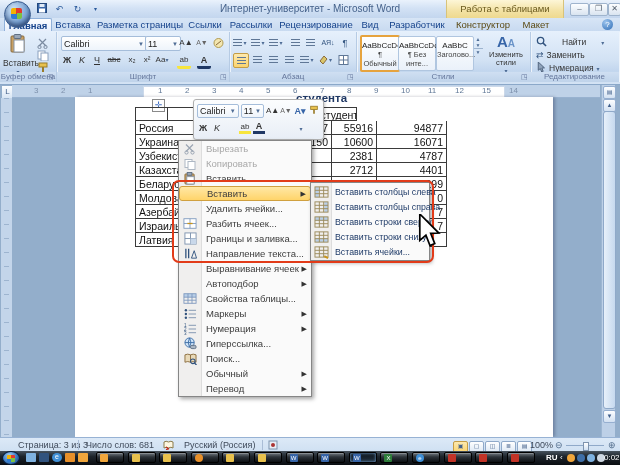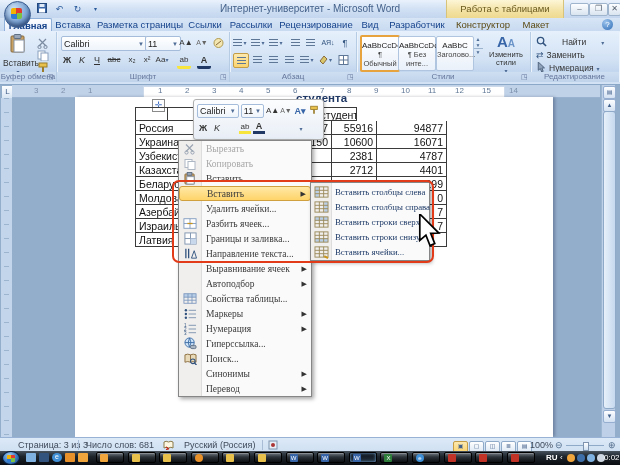--- a/index.html
+++ b/index.html
@@ -77,21 +77,21 @@
   #minibar{left:193px;top:99px;width:131px;height:41px;z-index:6;border:1px solid #b0b0b0;border-radius:3px;
     background:linear-gradient(#fcfdfe,#e8eef6);box-shadow:1px 2px 3px rgba(0,0,0,.25);padding:2px 3px;box-sizing:border-box;}
   .mrow{display:flex;align-items:center;gap:2px;height:17px;}
   .mbtn{font-size:9px;color:#333;min-width:12px;text-align:center;}
   
   #ctxmenu{left:178px;top:140px;width:132px;z-index:7;background:#fafafa;border:1px solid #868686;
     box-shadow:2px 2px 4px rgba(0,0,0,.35);}
   #ctxmenu .gutter{position:absolute;left:0;top:0;bottom:0;width:22px;background:#f0efee;border-right:1px solid #ddd;}
   .mi{position:relative;height:15px;display:flex;align-items:center;}
   .mi .ic{position:absolute;left:3px;width:16px;height:13px;display:flex;align-items:center;justify-content:center;}
-  .mi .lbl{margin-left:27px;font-size:9.5px;color:#3c3c3c;white-space:nowrap;font-family:Liberation Serif, serif;}
+  .mi .lbl{margin-left:27px;font-size:9.5px;color:#3c3c3c;white-space:nowrap;}
   .mi.dis .lbl{color:#a8a8a8;}
   .mi .sub{margin-left:auto;margin-right:4px;font-size:7px;color:#333;}
   .mi.hot{background:linear-gradient(#ffe8a6,#ffd46a);border:1px solid #d0a03f;border-radius:3px;box-sizing:border-box;}
   
   #submenu{left:310px;top:182px;width:118px;z-index:7;background:#fafafa;border:1px solid #868686;
     box-shadow:2px 2px 4px rgba(0,0,0,.35);padding:1px 0;}
   #submenu .gutter{position:absolute;left:0;top:0;bottom:0;width:20px;background:#f0efee;border-right:1px solid #ddd;}
   #submenu .mi .lbl{margin-left:24px;font-size:8.8px;color:#1f3b68;}
   
   #redbox{left:172px;top:180px;width:258px;height:79px;border:2px solid #e23b19;border-radius:7px;z-index:8;}
@@ -601,21 +601,21 @@
             <svg width="13" height="12" viewBox="0 0 14 13">
               <path d="M1 2 Q4 0.5 7 2 Q10 0.5 13 2 L13 10 Q10 8.5 7 10 Q4 8.5 1 10 Z" fill="#e8d9b8" stroke="#8a6b3c"></path>
               <path d="M7 2 V10" stroke="#8a6b3c"></path>
               <circle cx="9.5" cy="9" r="2.5" fill="none" stroke="#31537e" stroke-width="1.2"></circle>
               <path d="M11.3 10.8 L13.5 13" stroke="#31537e" stroke-width="1.4"></path>
             </svg>
           </span>
           <div class="lbl">Поиск...</div>
         </div>
         <div class="mi">
-          <div class="lbl">Синонимы</div>
+          <div class="lbl">Обычный</div>
           <div class="sub">▶</div>
         </div>
         <div class="mi">
           <div class="lbl">Перевод</div>
           <div class="sub">▶</div>
         </div>
       </div>
     </div>
 
   <div id="submenu" class="abs">

